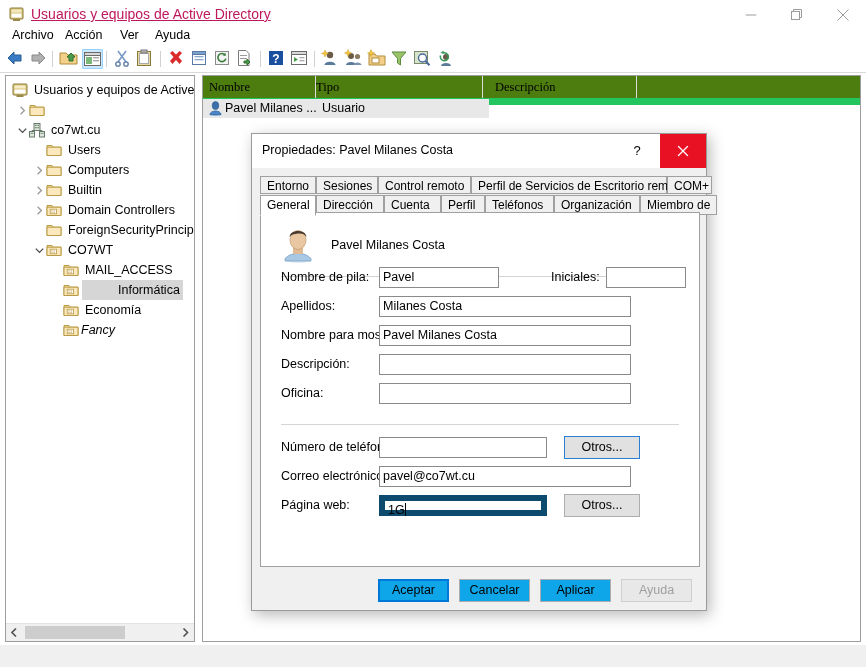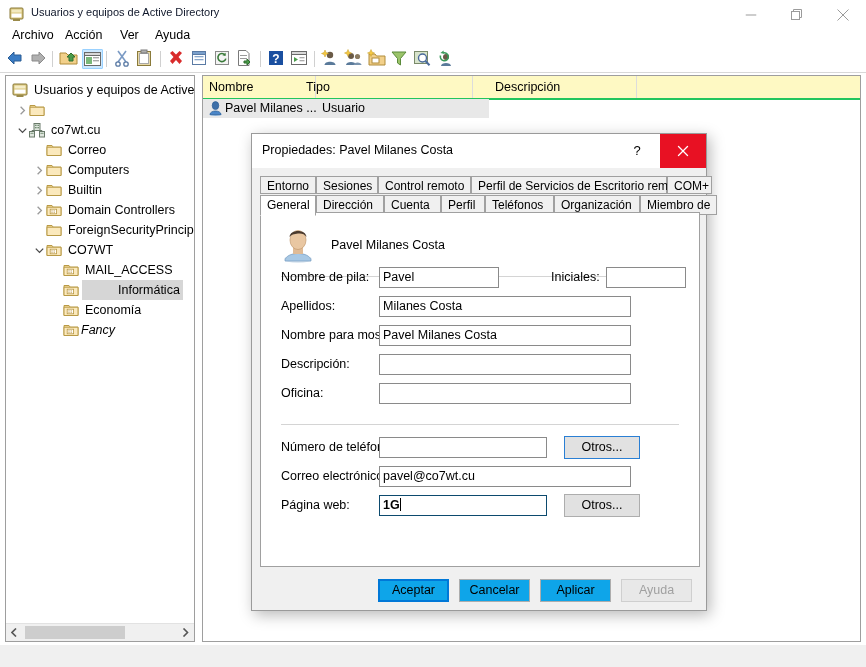--- a/index.html
+++ b/index.html
@@ -8,21 +8,21 @@
     background:#f0f0f0;
     font-family:"Liberation Sans","DejaVu Sans",sans-serif;
     font-size:12px;color:#000;
     -webkit-font-smoothing:antialiased;
   }
   .app{position:relative;width:866px;height:667px;background:#ffffff;}
 
   
   .titlebar{position:absolute;left:0;top:0;width:866px;height:30px;background:#ffffff;}
   .title-icon{position:absolute;left:9px;top:7px;width:15px;height:15px;}
-  .title-text{position:absolute;left:31px;top:6px;font-size:11px;color:#0f172a;white-space:nowrap;}
+  .title-text{position:absolute;left:31px;top:6px;font-size:14px;color:#be185d;white-space:nowrap;text-decoration:underline;}
   .wbtn{position:absolute;top:0;width:46px;height:30px;cursor:default;}
   .wbtn svg{position:absolute;left:50%;top:50%;transform:translate(-50%,-50%);}
   #w-min{right:92px;} #w-max{right:46px;} #w-close{right:0px;}
 
   
   .menubar{position:absolute;left:0;top:25px;width:866px;height:21px;background:#ffffff;}
   .menu-item{position:absolute;top:0;height:21px;line-height:21px;padding:0 7px;font-size:12.5px;color:#000;cursor:default;}
 
   
   .toolbar{position:absolute;left:0;top:46px;width:866px;height:26px;background:#ffffff;border-bottom:1px solid #d8d8d8;}
@@ -42,21 +42,21 @@
   .chev svg{position:absolute;left:2px;top:6px;}
   .tico{position:absolute;top:2px;width:16px;height:16px;}
 
   
   .hscroll{position:absolute;left:0;right:0;bottom:0;height:17px;background:#f0f0f0;border-top:1px solid #e2e2e2;}
   .hs-arrow{position:absolute;top:0;width:17px;height:17px;background:#f0f0f0;}
   .hs-arrow svg{position:absolute;left:5px;top:4px;}
   .hs-thumb{position:absolute;top:2px;left:19px;width:100px;height:13px;background:#cdcdcd;}
 
   
-  .colhdr{position:absolute;left:0;top:0;height:22px;background:#fef9c3;border-bottom:2px solid #22c55e;width:100%;}
+  .colhdr{position:absolute;left:0;top:0;height:22px;background:#4d7c0f;border-bottom:7px solid #22c55e;width:100%;font-family:Liberation Serif, serif;}
   .col{position:absolute;top:0;height:22px;line-height:22px;font-size:12.5px;padding-left:6px;box-sizing:border-box;border-right:1px solid #dcdcdc;color:#000;cursor:default;}
   .lrow{position:absolute;left:0;top:23px;height:19px;width:100%;}
   .lrow .rowbg{position:absolute;left:0;top:0;height:19px;background:#e8e8e8;}
   .lcell{position:absolute;top:0;height:19px;line-height:19px;font-size:12.5px;white-space:nowrap;}
 
   
   .dlg{position:absolute;left:251px;top:133px;width:456px;height:478px;background:#f0f0f0;
        border:1px solid #9a9a9a;box-sizing:border-box;
        box-shadow:3px 4px 14px rgba(0,0,0,0.28);}
   .dlg-title{position:absolute;left:0;top:0;right:0;height:34px;background:#ffffff;}
@@ -75,21 +75,21 @@
   .tabbody{position:absolute;left:8px;top:78px;width:440px;height:355px;background:#ffffff;border:1px solid #a0a0a0;box-sizing:border-box;}
 
   .avatar{position:absolute;left:20px;top:14px;width:34px;height:36px;}
   .avatar-name{position:absolute;left:70px;top:25px;font-size:12.5px;color:#000;}
   .hr{position:absolute;height:1px;background:#d4d4d4;}
 
   .flabel{position:absolute;font-size:12.5px;color:#000;white-space:nowrap;}
   .finput{position:absolute;height:21px;background:#ffffff;border:1px solid #8a8a8a;box-sizing:border-box;
           font-family:"Liberation Sans","DejaVu Sans",sans-serif;font-size:12.5px;color:#000;
           padding:0 3px;line-height:19px;outline:none;}
-  .finput.focused{border:1px solid #0c4a6e;font-weight:bold;}
+  .finput.focused{border:6px solid #0c4a6e;}
   .caret{display:inline-block;width:1px;height:13px;background:#000;vertical-align:-2px;margin-left:0px;}
 
   .obtn{position:absolute;height:23px;background:#e1e1e1;border:1px solid #adadad;box-sizing:border-box;
         font-size:12.5px;line-height:21px;text-align:center;color:#000;cursor:default;}
   .obtn.blue{border:1px solid #2a7fd4;background:#e1e1e1;}
 
   .dbtn{position:absolute;width:71px;height:23px;background:#0ea5e9;border:1px solid #adadad;box-sizing:border-box;
         font-size:12.5px;line-height:21px;text-align:center;color:#000;cursor:default;}
   .dbtn.default{border:2px solid #0078d7;line-height:19px;}
   .dbtn.disabled{color:#a0a0a0;background:#e8e8e8;border:1px solid #cfcfcf;}
@@ -334,21 +334,21 @@
               <rect x="11.6" y="10.8" width="1.1" height="1.1" fill="#5a7a5a"></rect>
               <rect x="13.3" y="10.8" width="1.1" height="1.1" fill="#5a7a5a"></rect>
             </svg></span>
           <span class="lbl" style="left: 42px;">co7wt.cu</span>
         </div>
         <div class="tnode" style="top: 64px; position: absolute; left: 0px; right: 0px;">
           <span class="tico" style="left: 40px;"><svg width="16" height="16" viewBox="0 0 16 16">
               <path d="M1 3.5 L6 3.5 L7.3 5.2 L15 5.2 L15 13.5 L1 13.5 Z" fill="#f6dda0" stroke="#b99a46"></path>
               <path d="M1 5.2 L15 5.2 L15 13.5 L1 13.5 Z" fill="#fbe9bd" stroke="#b99a46"></path>
             </svg></span>
-          <span class="lbl" style="left: 59px;">Correo</span>
+          <span class="lbl" style="left: 59px;">Users</span>
         </div>
         <div class="tnode" style="top: 84px; position: absolute; left: 0px; right: 0px;">
           <span class="chev" style="left: 27px;">
             <svg width="9" height="9" viewBox="0 0 9 9">
               <polyline points="2.6,0.8 6.4,4.5 2.6,8.2" fill="none" stroke="#9a9a9a" stroke-width="1.3"></polyline>
             </svg>
           </span>
           <span class="tico" style="left: 40px;"><svg width="16" height="16" viewBox="0 0 16 16">
               <path d="M1 3.5 L6 3.5 L7.3 5.2 L15 5.2 L15 13.5 L1 13.5 Z" fill="#f6dda0" stroke="#b99a46"></path>
               <path d="M1 5.2 L15 5.2 L15 13.5 L1 13.5 Z" fill="#fbe9bd" stroke="#b99a46"></path>
@@ -468,21 +468,21 @@
         <svg width="7" height="9" viewBox="0 0 7 9" style="left:5px;">
             <polyline points="1.5,0.5 5.5,4.5 1.5,8.5" fill="none" stroke="#555" stroke-width="1.6"></polyline>
           </svg>
       </div>
     </div>
   </div>
 
   <div class="list-pane">
     <div class="colhdr" id="col-header">
         <div class="col" style="left: 0px; width: 113px;">Nombre</div>
-        <div class="col" style="left: 97px; width: 173px;">Tipo</div>
+        <div class="col" style="left: 107px; width: 173px;">Tipo</div>
         <div class="col" style="left: 286px; width: 148px;">Descripción</div>
       </div>
     <div id="list-rows">
         <div class="lrow" style="top: 23px;">
           <div class="rowbg" style="width: 286px;"></div>
           <span style="position: absolute; left: 5px; top: 2px; width: 15px; height: 15px;"><svg width="15" height="15" viewBox="0 0 15 15">
               <ellipse cx="7.5" cy="13.4" rx="6" ry="1.6" fill="#8ab4dd"></ellipse>
               <path d="M2 13.6 C2 8.8 13 8.8 13 13.6 Z" fill="#4a86c8" stroke="#2d5e96" stroke-width="0.7"></path>
               <ellipse cx="7.5" cy="4.6" rx="3.3" ry="4" fill="#3d6fa8" stroke="#2d5e96" stroke-width="0.7"></ellipse>
             </svg></span>

